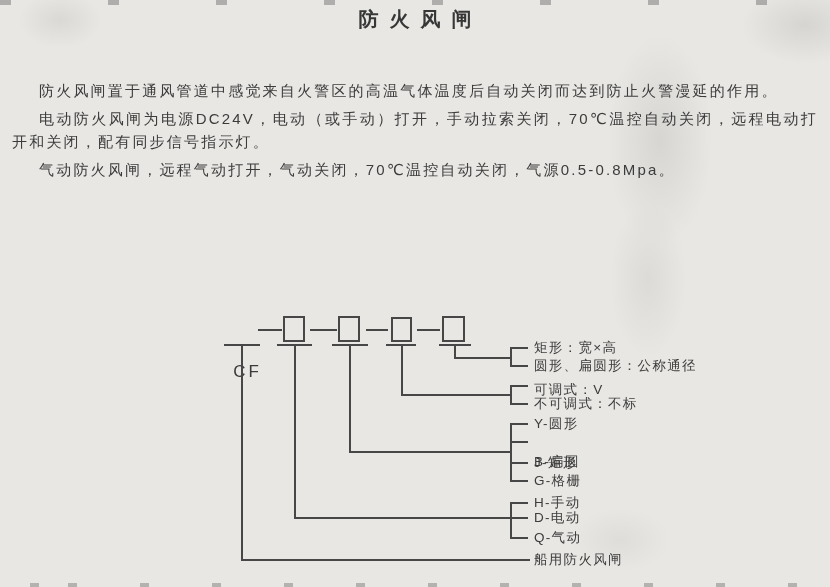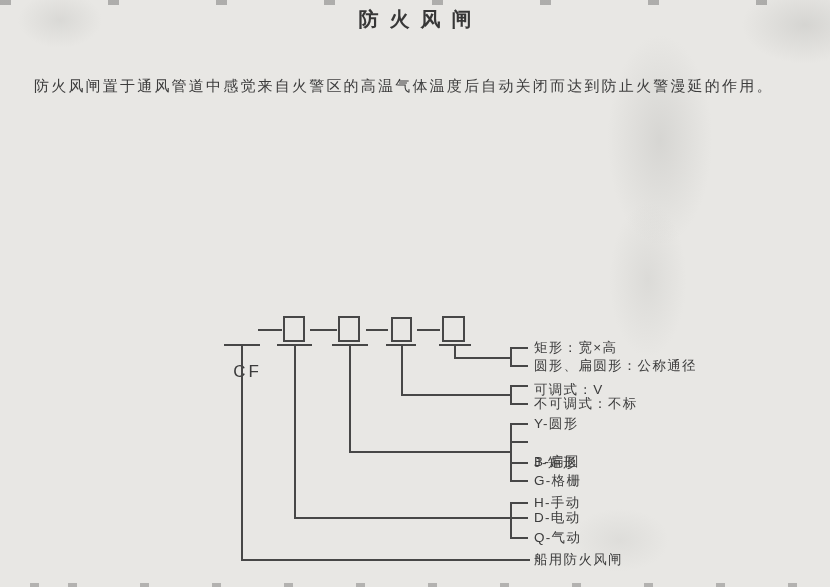--- a/index.html
+++ b/index.html
@@ -34,21 +34,21 @@
   }
   .subtitle{
     position:absolute;top:37px;left:0;width:100%;
     text-align:center;font-size:16px;letter-spacing:1px;color:#3b3b3b;
   }
   .text-block{
     position:absolute;top:74px;left:7px;width:816px;
     font-size:15px;line-height:23px;letter-spacing:2.2px;
     text-align:justify;color:#3c3c3c;
   }
-  .text-block p{margin:0;text-indent:27px;}
+  .text-block p{margin:5px;text-indent:27px;}
   
   .hl,.vl{position:absolute;background:#474747;}
   .hl{height:2px;}
   .vl{width:2px;}
   .mbox{
     position:absolute;border:2px solid #474747;background:transparent;
     box-sizing:border-box;
   }
   .cf{
     position:absolute;left:222px;top:318px;width:40px;
@@ -64,20 +64,22 @@
 
 <div class="page">
 
   <div class="edge-ticks top"></div>
   <div class="edge-ticks bottom"></div>
 
   <div class="title">防火风闸</div>
 
   <div class="text-block">
     <p>防火风闸置于通风管道中感觉来自火警区的高温气体温度后自动关闭而达到防止火警漫延的作用。</p>
+    <p>电动防火风闸为电源DC24V，电动（或手动）打开，手动拉索关闭，70℃温控自动关闭，远程电动打开和关闭，配有同步信号指示灯。</p>
+    <p>气动防火风闸，远程气动打开，气动关闭，70℃温控自动关闭，气源0.5-0.8Mpa。</p>
   </div>
 
   <div>
 
     <span class="cf">CF</span>
 
     <div class="hl" style="left:258px;top:329px;width:24px"></div>
     <div class="hl" style="left:310px;top:329px;width:27px"></div>
     <div class="hl" style="left:366px;top:329px;width:22px"></div>
     <div class="hl" style="left:417px;top:329px;width:23px"></div>

